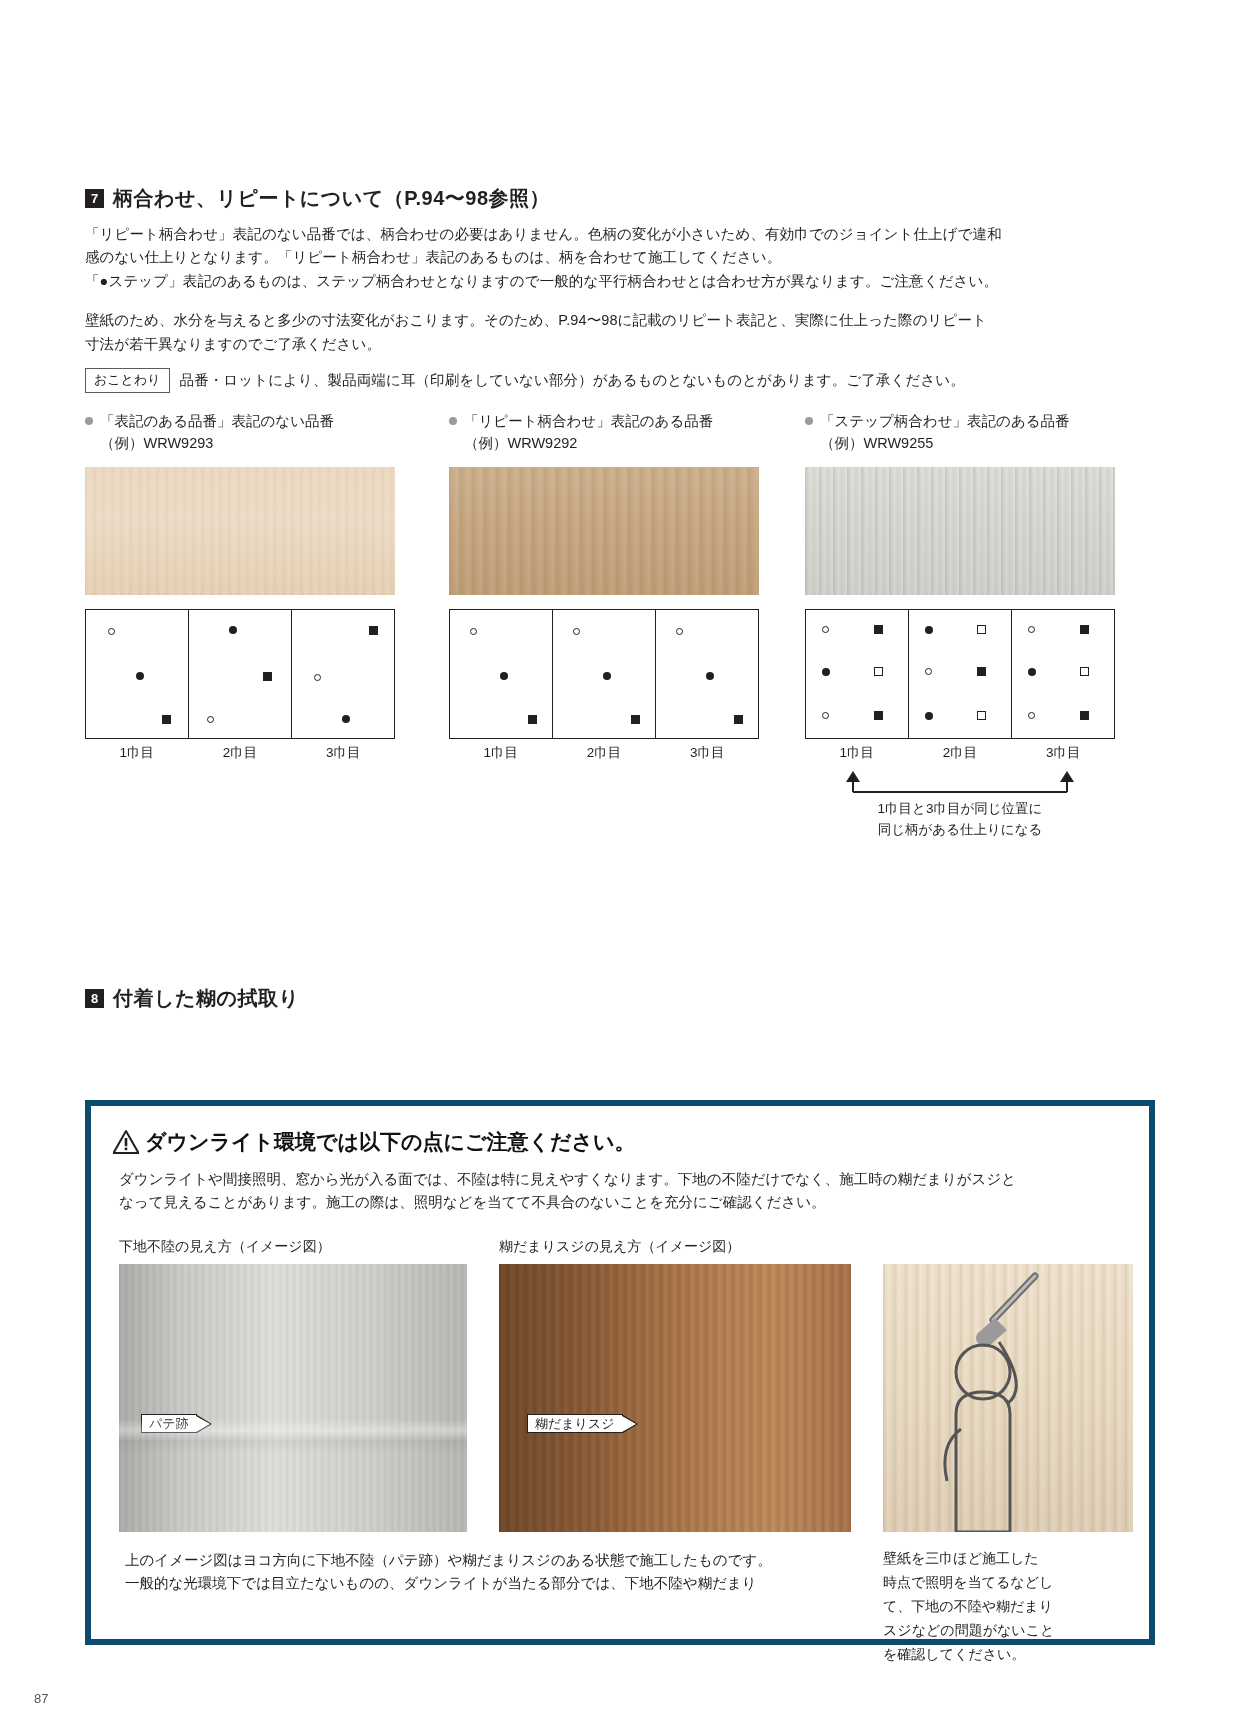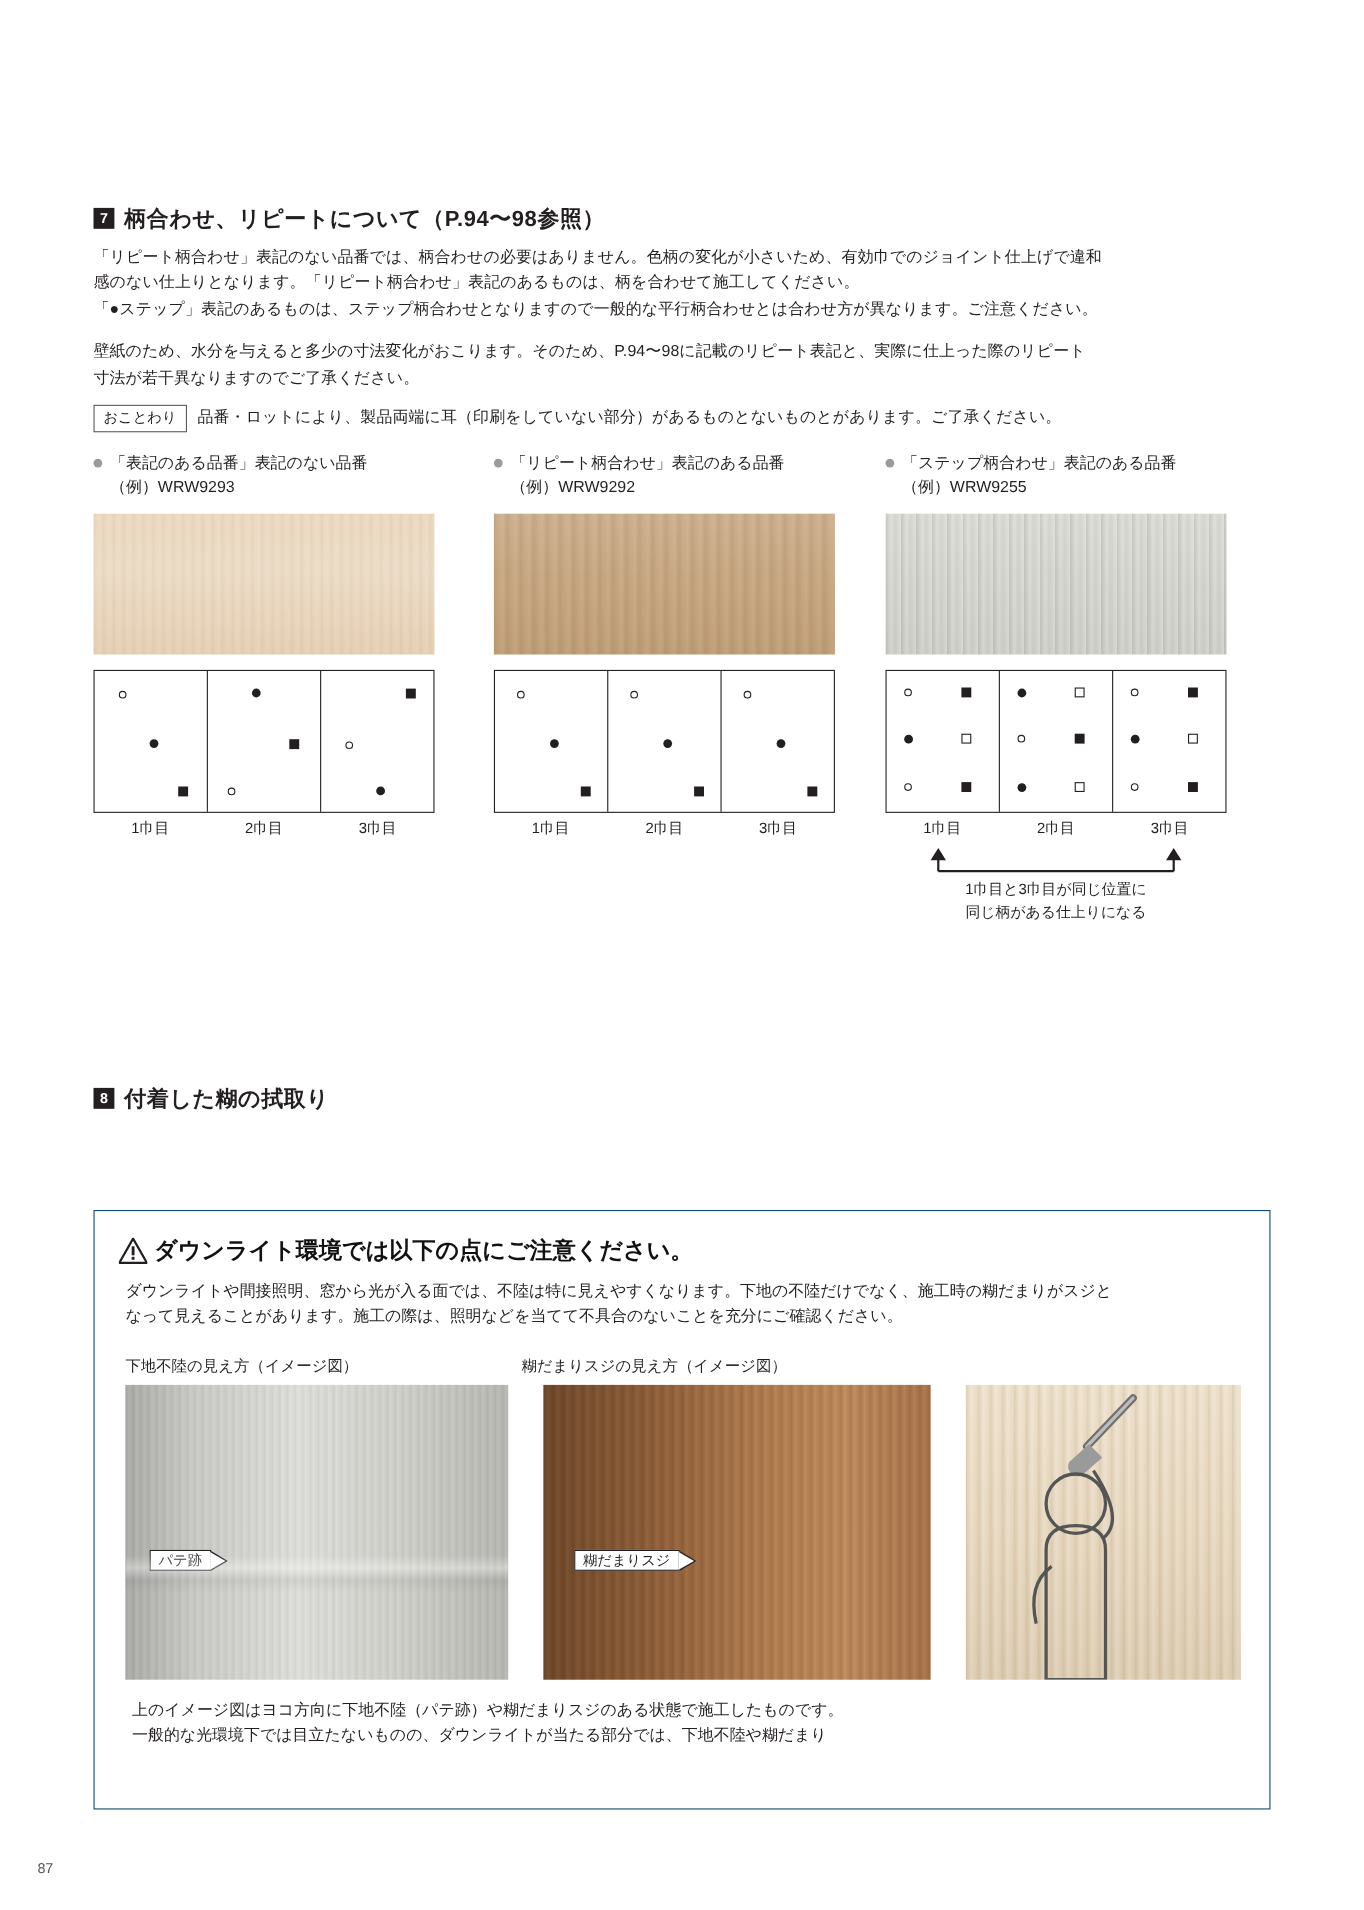--- a/index.html
+++ b/index.html
@@ -70,21 +70,21 @@
   .mk.sq-o { width:9px;height:9px;border:1.4px solid #231f20;background:#fff; }
 
   .labels { display:flex; margin-top:5px; }
   .labels div { flex:1 1 0; text-align:center; font-size:13.5px; }
   .arrow-svg { display:block; }
   .arrow-text { font-size:13.5px; line-height:1.5; text-align:center; margin-top:3px; }
 
   
   .panel {
     position:absolute; left:85px; top:1100px; width:1070px; height:545px;
-    border:1px solid #0c4a6e; background:#fff;
+    border:6px solid #0c4a6e; background:#fff;
   }
   .panel-title { display:flex; align-items:center; gap:6px; font-size:21px; font-weight:bold; color:#111; }
   .warn-tri { width:26px; height:24px; flex:0 0 auto; }
 
   .img-caption { font-size:14px; margin-bottom:6px; }
 
   .photo { position:relative; overflow:hidden; }
   .photo-a {
     background:
       repeating-linear-gradient(90deg, rgba(0,0,0,0.05) 0px, rgba(255,255,255,0.08) 3px, rgba(0,0,0,0.03) 7px),
@@ -297,21 +297,21 @@
         <span>ダウンライト環境では以下の点にご注意ください。</span>
       </div>
     </div>
 
     <div class="note-text" style="position:absolute; left:28px; top:62px; width:1010px;">
       <div>ダウンライトや間接照明、窓から光が入る面では、不陸は特に見えやすくなります。下地の不陸だけでなく、施工時の糊だまりがスジと</div>
       <div>なって見えることがあります。施工の際は、照明などを当てて不具合のないことを充分にご確認ください。</div>
     </div>
 
     <div class="img-caption" style="position:absolute; left:28px; top:132px;">下地不陸の見え方（イメージ図）</div>
-    <div class="img-caption" style="position:absolute; left:388px; top:132px;">糊だまりスジの見え方（イメージ図）</div>
+    <div class="img-caption" style="position:absolute; left:408px; top:132px;">糊だまりスジの見え方（イメージ図）</div>
 
     <div class="photo photo-a" style="position:absolute; left:28px; top:158px; width:348px; height:268px;">
       <div class="callout" style="left:22px; top:150px;">パテ跡</div>
     </div>
 
     <div class="photo photo-b" style="position:absolute; left:408px; top:158px; width:352px; height:268px;">
       <div class="callout" style="left:28px; top:150px;">糊だまりスジ</div>
     </div>
 
     <div class="photo photo-c" style="position:absolute; left:792px; top:158px; width:250px; height:268px;">
@@ -324,16 +324,23 @@
         <path d="M124 140 q22 -16 -8 -62" fill="none" stroke="#555" stroke-width="3"></path>
         <path d="M78 165 q-22 16 -14 52" fill="none" stroke="#555" stroke-width="3"></path>
       </svg>
     </div>
 
     <div class="note-text" style="position:absolute; left:34px; top:443px; width:720px;">
       <div>上のイメージ図はヨコ方向に下地不陸（パテ跡）や糊だまりスジのある状態で施工したものです。</div>
       <div>一般的な光環境下では目立たないものの、ダウンライトが当たる部分では、下地不陸や糊だまり</div>
     </div>
 
+    <div class="note-text-sm" style="position:absolute; left:792px; top:440px; width:250px;">
+      <div>壁紙を三巾ほど施工した</div>
+      <div>時点で照明を当てるなどし</div>
+      <div>て、下地の不陸や糊だまり</div>
+      <div>スジなどの問題がないこと</div>
+      <div>を確認してください。</div>
+    </div>
   </div>
 
   <div class="folio">87</div>
 </div>
 
 </body></html>

